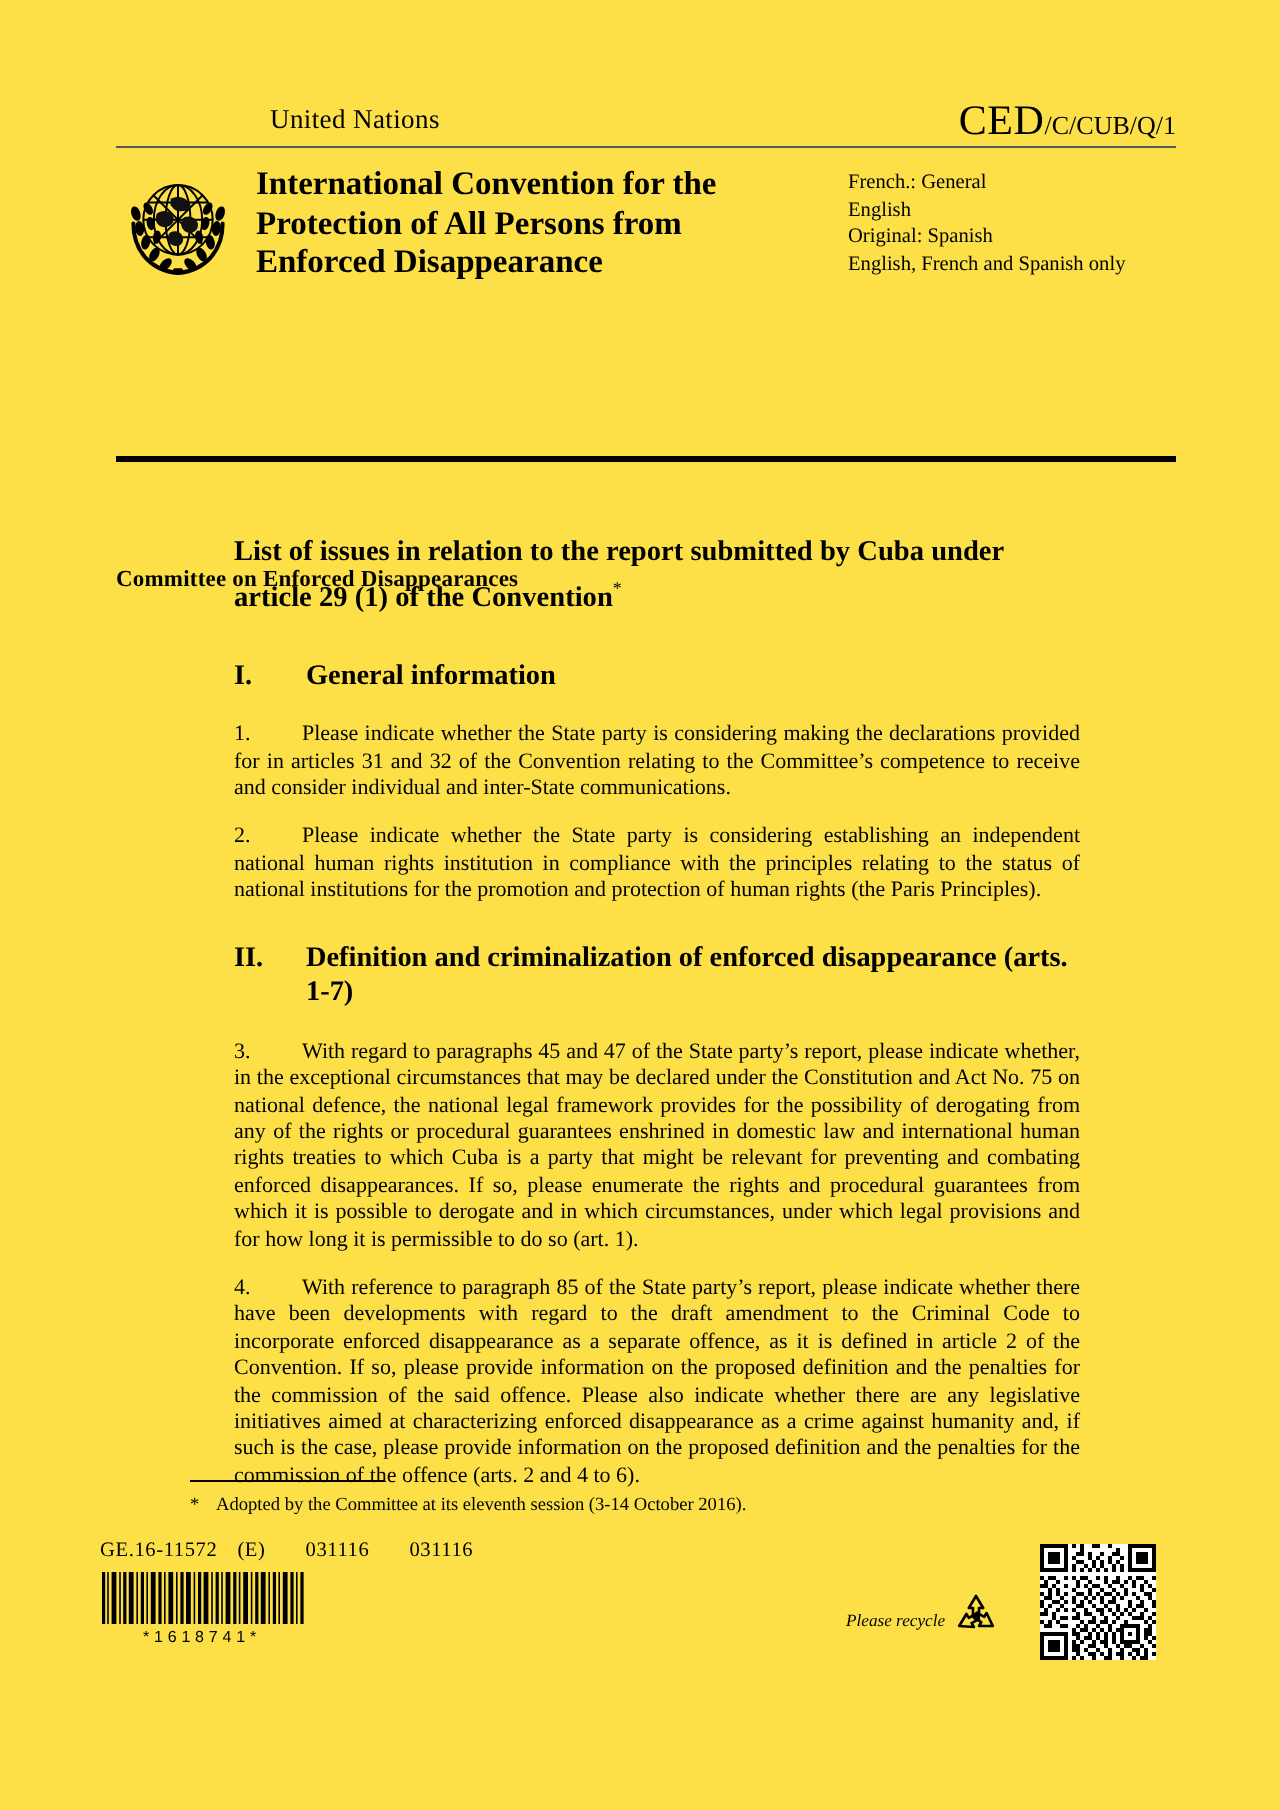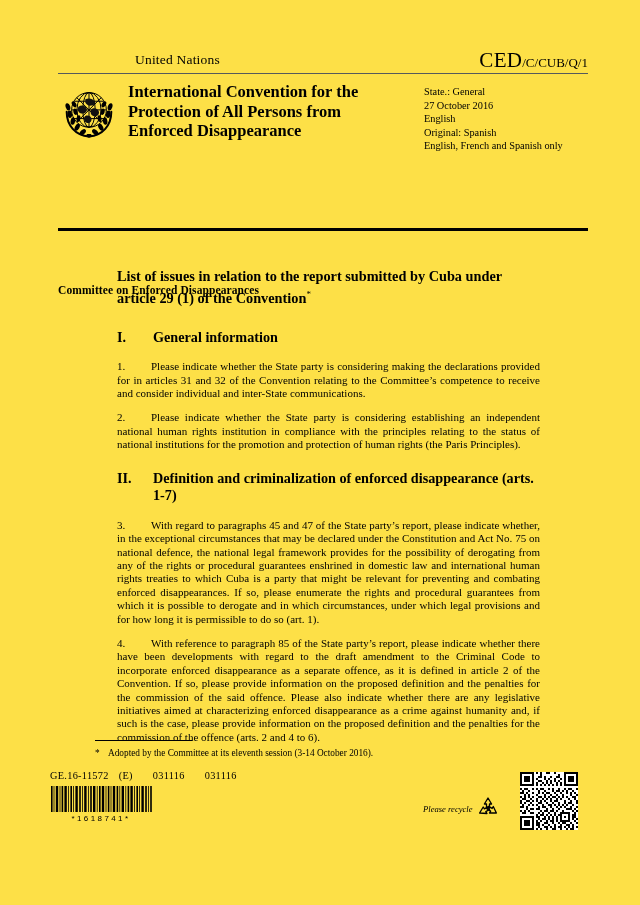--- a/index.html
+++ b/index.html
@@ -286,22 +286,21 @@
         <ellipse cx="72" cy="48" rx="3.2" ry="5.4" transform="rotate(12 72 48)"></ellipse>
         <ellipse cx="67" cy="59" rx="3.2" ry="5.4" transform="rotate(-8 67 59)"></ellipse>
         <rect x="46" y="84" width="8" height="5" rx="1.5"></rect>
       </g>
     </svg>
   </div>
 
   <div class="conv-title">International Convention for the Protection of All Persons from Enforced Disappearance</div>
 
   <div class="distr-block">
-    <div>State.: General</div>
-    <div>27 October 2016</div>
+    <div>French.: General</div>
     <div>English</div>
     <div>Original: Spanish</div>
     <div>English, French and Spanish only</div>
   </div>
 
   <div class="rule-thick"></div>
   <div class="committee">Committee on Enforced Disappearances</div>
 
   <div class="col">
 

